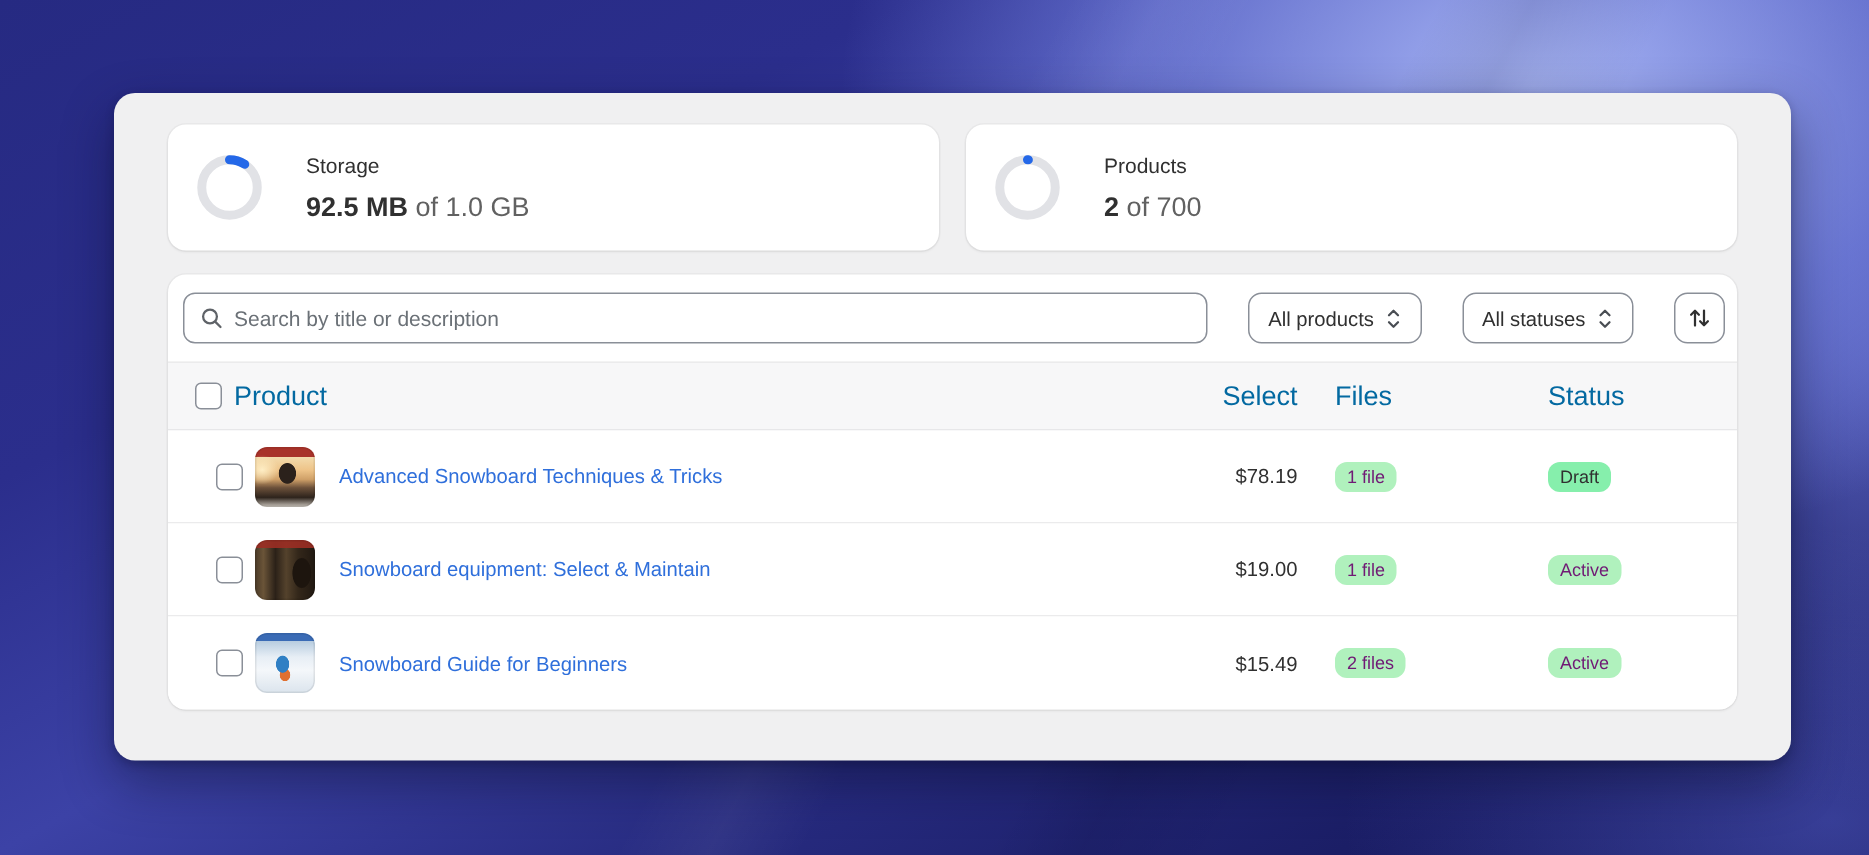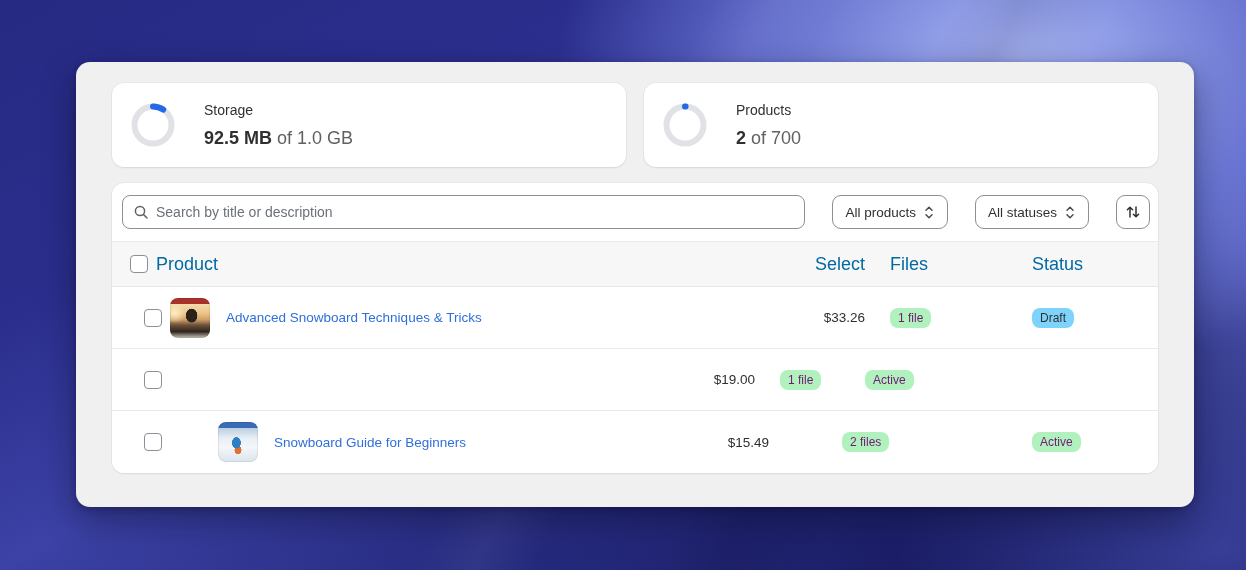--- a/index.html
+++ b/index.html
@@ -68,21 +68,21 @@
   
   .thead, .trow{
     display:grid; grid-template-columns:44px 1fr 110px 167px 126px;
     align-items:center;
   }
   .thead{
     height:46px; background:#f7f7f8; font-size:18px; color:#0369a1;
     border-top:1px solid #ebebec; border-bottom:1px solid #e7e7e9;
   }
   .trow{ height:62px; border-bottom:1px solid #ebebec; background:#fff;padding-left:14px; }
-  .trow:last-child{ border-bottom:none;gap:48px; }
+  .trow:last-child{ border-bottom:none; }
   .cell-check{ display:flex; justify-content:flex-end; padding-right:8px; }
   .checkbox{
     width:18px; height:18px; border:1.6px solid #8a8f98; border-radius:4px;
     background:#fff; cursor:pointer;
   }
   .cell-product{ display:flex; align-items:center; gap:16px; padding-left:0; min-width:0; }
   .thumb{
     width:40px; height:40px; border-radius:8px; flex:0 0 40px;
     box-shadow:inset 0 0 0 1px rgba(0,0,0,0.08);
   }
@@ -109,21 +109,21 @@
   .cell-price{ text-align:right; font-size:13.5px; color:#303030; }
   .head-price{ text-align:right; }
   .cell-files, .head-files{ padding-left:25px; }
   .cell-status, .head-status{ padding-left:0; }
 
   .badge{
     display:inline-block; font-size:12px; line-height:16px;
     padding:2px 8px; border-radius:8px; font-weight:400;
   }
   .badge[data-tone="success"]{ background:#b0f1bd; color:#701a75; }
-  .badge[data-tone="neutral"]{ background:#7dd3fc; color:#303030; }
+  .badge[data-tone="neutral"]{ background:#86efac; color:#303030; }
 
   svg{ display:block; }
 </style>
 </head>
 <body>
 
 <div class="streaks"></div>
 
 <div class="panel">
 
@@ -199,29 +199,33 @@
     </div>
 
     <div class="trow">
       <div class="cell-check">
           <span class="checkbox"></span>
         </div>
       <div class="cell-product">
         <span class="thumb thumb-0"></span>
         <a class="product-link">Advanced Snowboard Techniques &amp; Tricks</a>
       </div>
-      <div class="cell-price">$33.26</div>
+      <div class="cell-price">$78.19</div>
       <div class="cell-files"><span class="badge" data-tone="success">1 file</span></div>
       <div class="cell-status"><span class="badge" data-tone="neutral">Draft</span></div>
     </div>
 
     <div class="trow">
       <div class="cell-check">
           <span class="checkbox"></span>
         </div>
+      <div class="cell-product">
+        <span class="thumb thumb-1"></span>
+        <a class="product-link">Snowboard equipment: Select &amp; Maintain</a>
+      </div>
       <div class="cell-price">$19.00</div>
       <div class="cell-files"><span class="badge" data-tone="success">1 file</span></div>
       <div class="cell-status"><span class="badge" data-tone="success">Active</span></div>
     </div>
 
     <div class="trow">
       <div class="cell-check">
           <span class="checkbox"></span>
         </div>
       <div class="cell-product">

